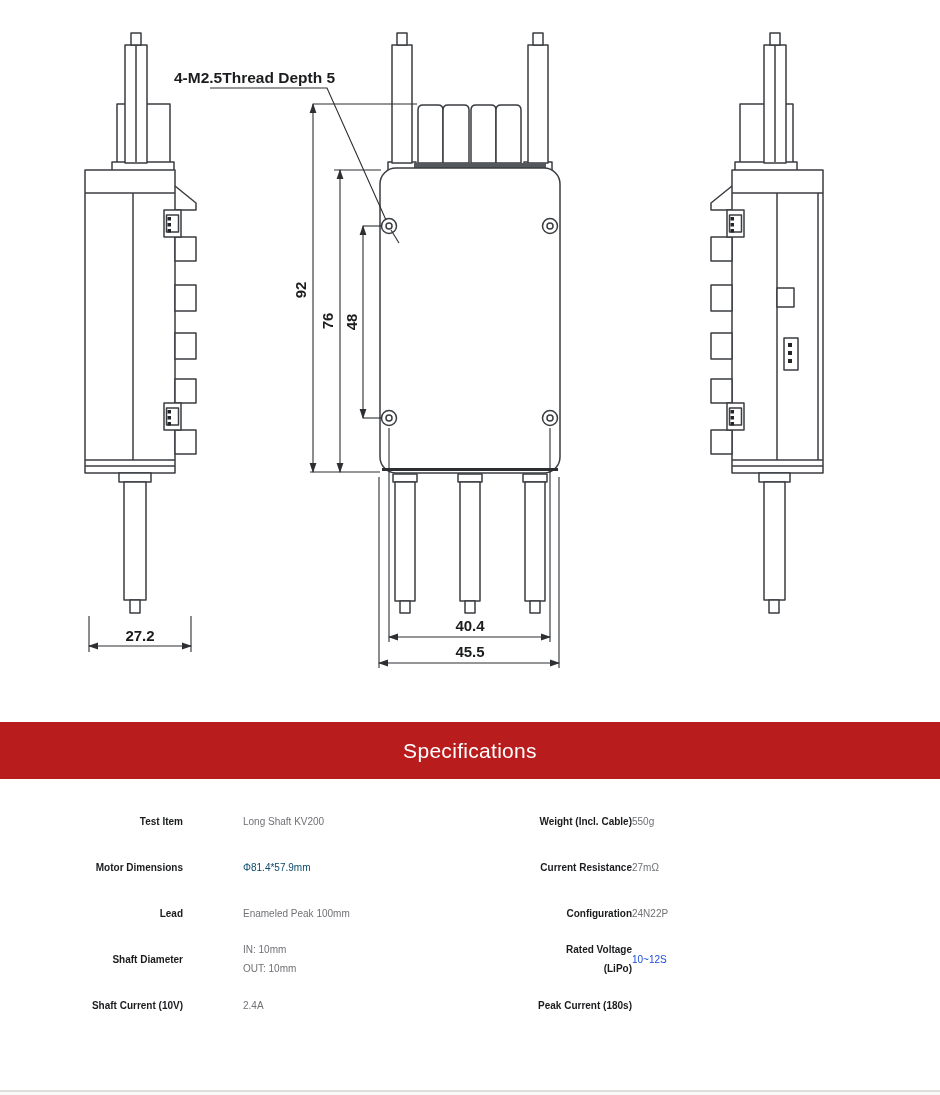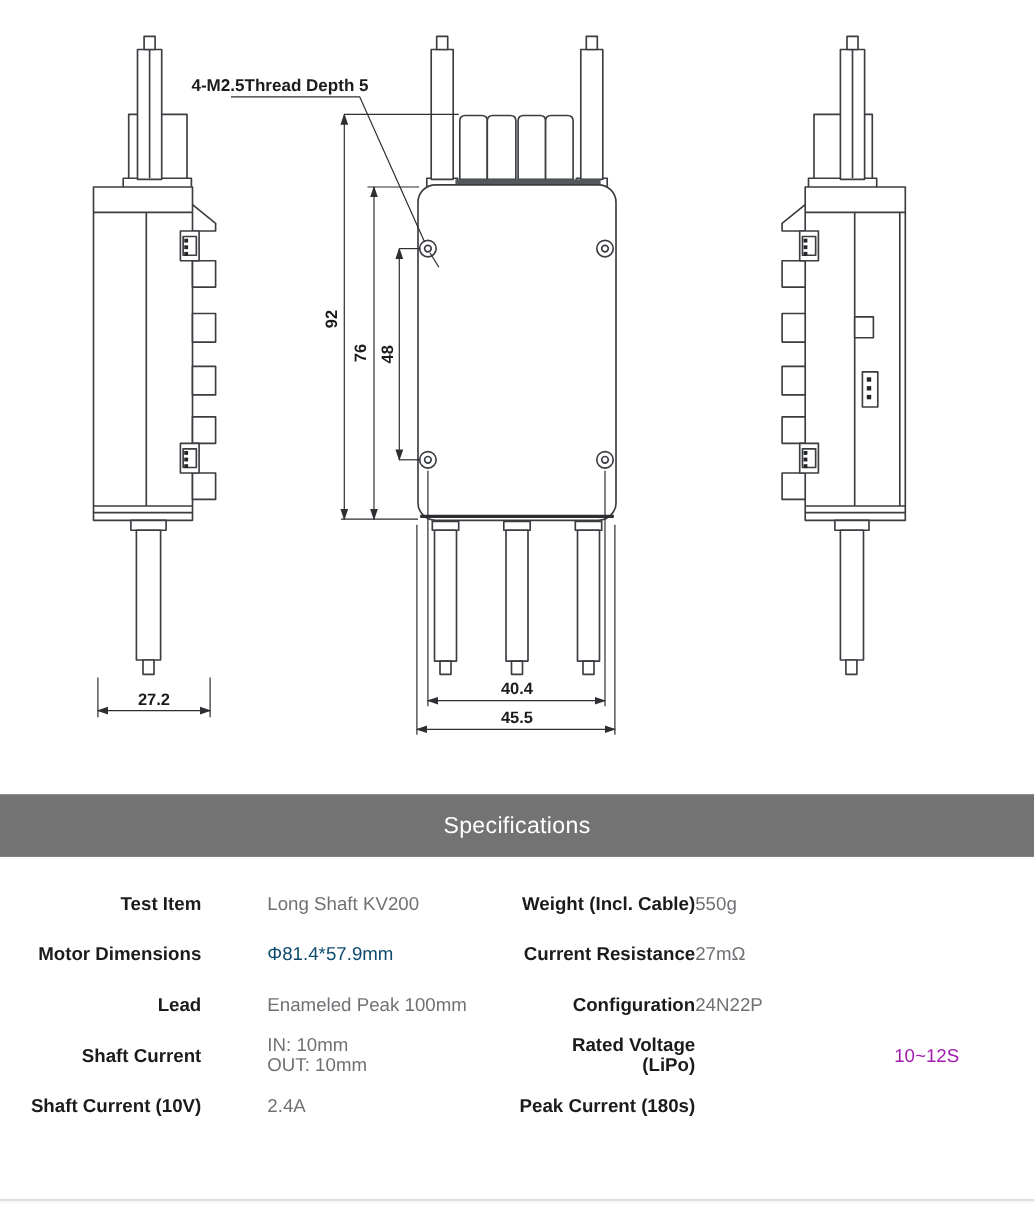--- a/index.html
+++ b/index.html
@@ -16,21 +16,21 @@
   .dim{fill:none;stroke:#2d2f32;stroke-width:1.1;}
   .dimtxt{font:600 15px "Liberation Sans",sans-serif;fill:#1b1c1e;}
   .ann{font:600 15.5px "Liberation Sans",sans-serif;fill:#1b1c1e;}
 
   
   .spec-header{position:absolute;top:722px;left:0;width:940px;height:57px;
     display:flex;align-items:center;justify-content:center;}
   .spec-header-title{font-size:21px;letter-spacing:.3px;}
   .spec-table{position:absolute;top:798px;left:0;width:940px;}
   .spec-row{display:flex;align-items:center;min-height:46px;}
-  .cell{font-size:17px;line-height:19px;white-space:pre-line;}
+  .cell{font-size:10px;line-height:19px;white-space:pre-line;}
   .cell-label-l{width:183px;text-align:right;font-weight:bold;}
   .cell-value-l{width:217px;margin-left:60px;text-align:left;}
   .cell-label-r{width:172px;text-align:right;font-weight:bold;}
   .cell-value-r{width:240px;text-align:left;}
   .footer-strip{position:absolute;left:0;bottom:0;width:940px;height:5px;
     background:#fafaf9;border-top:2px solid #dcdfdc;box-sizing:border-box;}
 </style>
 </head>
 <body>
 
@@ -200,21 +200,21 @@
         <rect class="dk" x="788" y="351" width="4" height="4"></rect>
         <rect class="dk" x="788" y="359" width="4" height="4"></rect>
       </g>
 
       <rect class="o" x="759" y="473" width="31" height="9"></rect>
       <rect class="o" x="764" y="482" width="21" height="118"></rect>
       <rect class="o" x="769" y="600" width="10" height="13"></rect>
     </g>
   </svg>
 
-  <div class="spec-header" style="background:#737373;color:#ffffff;">
+  <div class="spec-header" style="background:#b91c1c;color:#ffffff;">
     <div class="spec-header-title">Specifications</div>
   </div>
 
   <div class="spec-table" style="color:#1a1b1d;">
     <div class="spec-row">
       <div class="cell cell-label-l">Test Item</div>
       <div class="cell cell-value-l" style="color:#6f7175;">Long Shaft KV200</div>
       <div class="cell cell-label-r">Weight (Incl. Cable)</div>
       <div class="cell cell-value-r" style="color:#6f7175;">550g</div>
     </div>
@@ -224,26 +224,26 @@
       <div class="cell cell-label-r">Current Resistance</div>
       <div class="cell cell-value-r" style="color:#6f7175;">27mΩ</div>
     </div>
     <div class="spec-row">
       <div class="cell cell-label-l">Lead</div>
       <div class="cell cell-value-l" style="color:#6f7175;">Enameled Peak 100mm</div>
       <div class="cell cell-label-r">Configuration</div>
       <div class="cell cell-value-r" style="color:#6f7175;">24N22P</div>
     </div>
     <div class="spec-row">
-      <div class="cell cell-label-l">Shaft Current</div>
+      <div class="cell cell-label-l">Shaft Diameter</div>
       <div class="cell cell-value-l" style="color:#6f7175;">IN: 10mm
 OUT: 10mm</div>
       <div class="cell cell-label-r">Rated Voltage
 (LiPo)</div>
-      <div class="cell cell-value-r" style="color:#a21caf;text-align:right;">10~12S</div>
+      <div class="cell cell-value-r" style="color:#1d4ed8;">10~12S</div>
     </div>
     <div class="spec-row">
       <div class="cell cell-label-l">Shaft Current (10V)</div>
       <div class="cell cell-value-l" style="color:#6f7175;">2.4A</div>
       <div class="cell cell-label-r">Peak Current (180s)</div>
     </div>
   </div>
 
   <div class="footer-strip"></div>
 </div>

